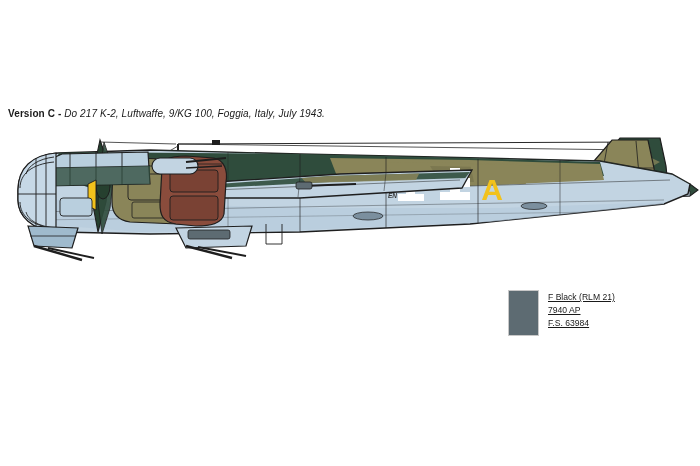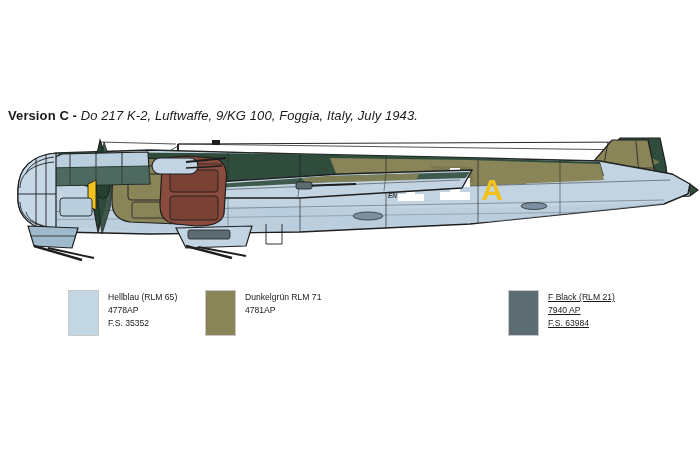--- a/index.html
+++ b/index.html
@@ -14,21 +14,21 @@
     overflow: hidden;
     font-family: "Liberation Sans", sans-serif;
     color: #1a1a1a;
   }
 
   
   #caption {
     position: absolute;
     left: 8px;
     top: 108px;
-    font-size: 13px;
+    font-size: 10px;
     letter-spacing: 0.1px;
     white-space: nowrap;
   }
   #caption .vers {
     font-weight: bold;
     font-style: normal;
   }
   #caption .dash {
     font-weight: bold;
   }
@@ -283,37 +283,21 @@
     <ellipse cx="534" cy="78" rx="13" ry="3.5" fill="#7b8f9e" stroke="#1e1e1e" stroke-width="0.7"></ellipse>
     <line x1="266" y1="96" x2="266" y2="116" stroke="#1e1e1e" stroke-width="0.9"></line>
     <line x1="282" y1="96" x2="282" y2="116" stroke="#1e1e1e" stroke-width="0.9"></line>
     <line x1="266" y1="116" x2="282" y2="116" stroke="#1e1e1e" stroke-width="0.9"></line>
   </g>
 </svg>
 </div>
 
 <div id="legend">
 
-  <div class="legend-entry entry-0">
-    <div class="swatch" style="background:#c2d6e4"></div>
-    <div class="legend-text">
-      <div>Hellblau (RLM 65)</div>
-      <div>4778AP</div>
-      <div>F.S. 35352</div>
-    </div>
-  </div>
-
-  <div class="legend-entry entry-1">
-    <div class="swatch" style="background:#8a8559"></div>
-    <div class="legend-text">
-      <div>Dunkelgrün RLM 71</div>
-      <div>4781AP</div>
-      <div></div>
-    </div>
-  </div>
+
 
 
   <div class="legend-entry entry-3">
     <div class="swatch" style="background:#5d6b72"></div>
     <div class="legend-text">
       <div>F Black (RLM 21)</div>
       <div>7940 AP</div>
       <div>F.S. 63984</div>
     </div>
   </div>

